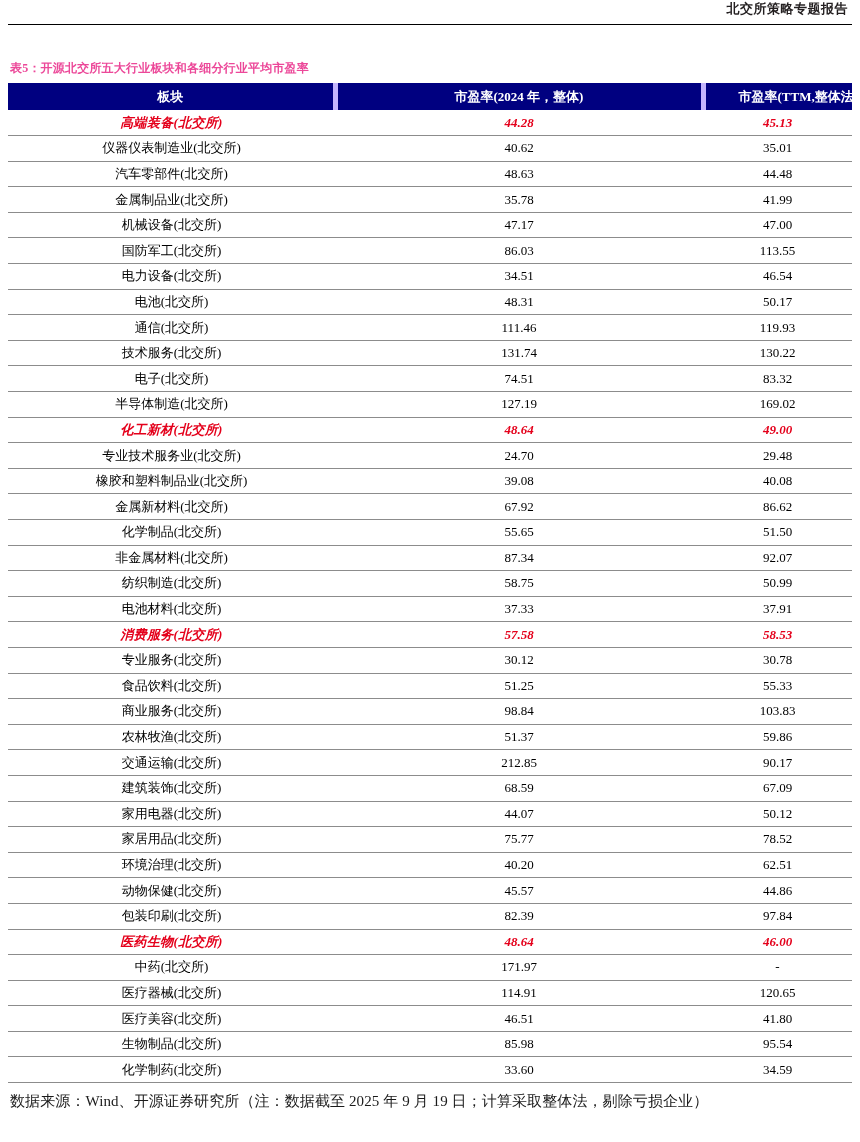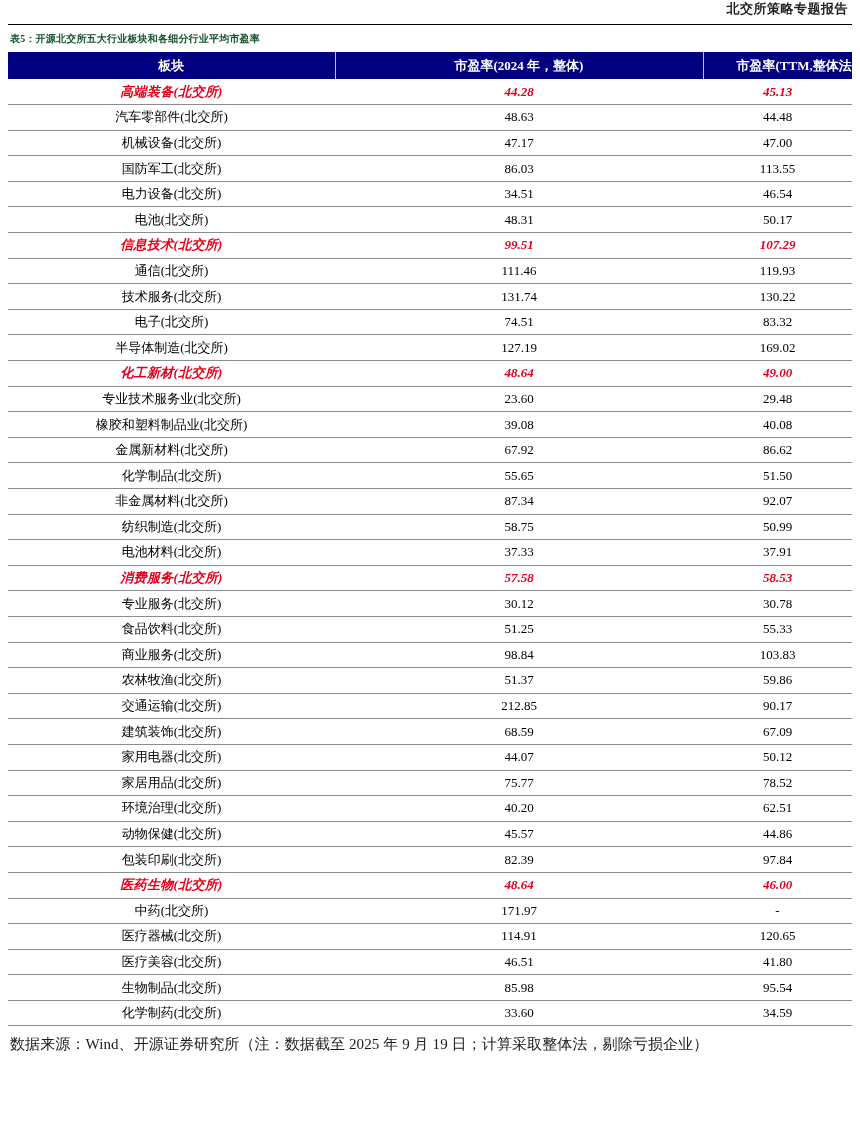--- a/index.html
+++ b/index.html
@@ -37,26 +37,27 @@
     color: #231f20;
   }
   .header-rule {
     border-bottom: 1.6px solid #000000;
     margin: 0 0 0 0;
     height: 0;
   }
 
   
   .table-caption {
-    font-size: 10px;
+    font-size: 12px;
     font-weight: bold;
-    color: #14532d;
+    color: #ec4899;
     padding: 7px 0 6px 2px;
     letter-spacing: 0.2px;
     white-space: nowrap;
+    margin-top: 28px;
   }
 
   
   table.pe-table {
     width: 100%;
     border-collapse: collapse;
     table-layout: fixed;
     font-size: 13px;
   }
   table.pe-table col.c-sector { width: 327px; }
@@ -64,21 +65,21 @@
   table.pe-table col.c-pettm  { width: 149px; }
 
   thead th {
     background: #000080;
     color: #ffffff;
     font-weight: bold;
     font-size: 13px;
     text-align: center;
     height: 27px;
     padding: 0 4px;
-    border-right: 1px solid #c4b5fd;
+    border-right: 5px solid #c4b5fd;
     box-sizing: border-box;
     white-space: nowrap;
   }
   thead th:last-child { border-right: none; padding-left: 33px; }
 
   tbody td {
     height: 25.6px;
     text-align: center;
     vertical-align: middle;
     border-bottom: 1.5px solid #8c8c8c;
@@ -129,48 +130,53 @@
         <th>市盈率(TTM,整体法)</th>
       </tr>
     </thead>
     <tbody id="table-body">
         <tr class="group">
           <td class="sector">高端装备(北交所)</td>
           <td class="pe2024">44.28</td>
           <td class="pettm">45.13</td>
         </tr>
         <tr class="detail">
+          <td class="sector">仪器仪表制造业(北交所)</td>
+          <td class="pe2024">40.62</td>
+          <td class="pettm">35.01</td>
+        </tr>
+        <tr class="detail">
           <td class="sector">汽车零部件(北交所)</td>
           <td class="pe2024">48.63</td>
           <td class="pettm">44.48</td>
         </tr>
         <tr class="detail">
+          <td class="sector">金属制品业(北交所)</td>
+          <td class="pe2024">35.78</td>
+          <td class="pettm">41.99</td>
+        </tr>
+        <tr class="detail">
           <td class="sector">机械设备(北交所)</td>
           <td class="pe2024">47.17</td>
           <td class="pettm">47.00</td>
         </tr>
         <tr class="detail">
           <td class="sector">国防军工(北交所)</td>
           <td class="pe2024">86.03</td>
           <td class="pettm">113.55</td>
         </tr>
         <tr class="detail">
           <td class="sector">电力设备(北交所)</td>
           <td class="pe2024">34.51</td>
           <td class="pettm">46.54</td>
         </tr>
         <tr class="detail">
           <td class="sector">电池(北交所)</td>
           <td class="pe2024">48.31</td>
           <td class="pettm">50.17</td>
-        </tr>
-        <tr class="group">
-          <td class="sector">信息技术(北交所)</td>
-          <td class="pe2024">99.51</td>
-          <td class="pettm">107.29</td>
         </tr>
         <tr class="detail">
           <td class="sector">通信(北交所)</td>
           <td class="pe2024">111.46</td>
           <td class="pettm">119.93</td>
         </tr>
         <tr class="detail">
           <td class="sector">技术服务(北交所)</td>
           <td class="pe2024">131.74</td>
           <td class="pettm">130.22</td>
@@ -185,21 +191,21 @@
           <td class="pe2024">127.19</td>
           <td class="pettm">169.02</td>
         </tr>
         <tr class="group">
           <td class="sector">化工新材(北交所)</td>
           <td class="pe2024">48.64</td>
           <td class="pettm">49.00</td>
         </tr>
         <tr class="detail">
           <td class="sector">专业技术服务业(北交所)</td>
-          <td class="pe2024">23.60</td>
+          <td class="pe2024">24.70</td>
           <td class="pettm">29.48</td>
         </tr>
         <tr class="detail">
           <td class="sector">橡胶和塑料制品业(北交所)</td>
           <td class="pe2024">39.08</td>
           <td class="pettm">40.08</td>
         </tr>
         <tr class="detail">
           <td class="sector">金属新材料(北交所)</td>
           <td class="pe2024">67.92</td>

